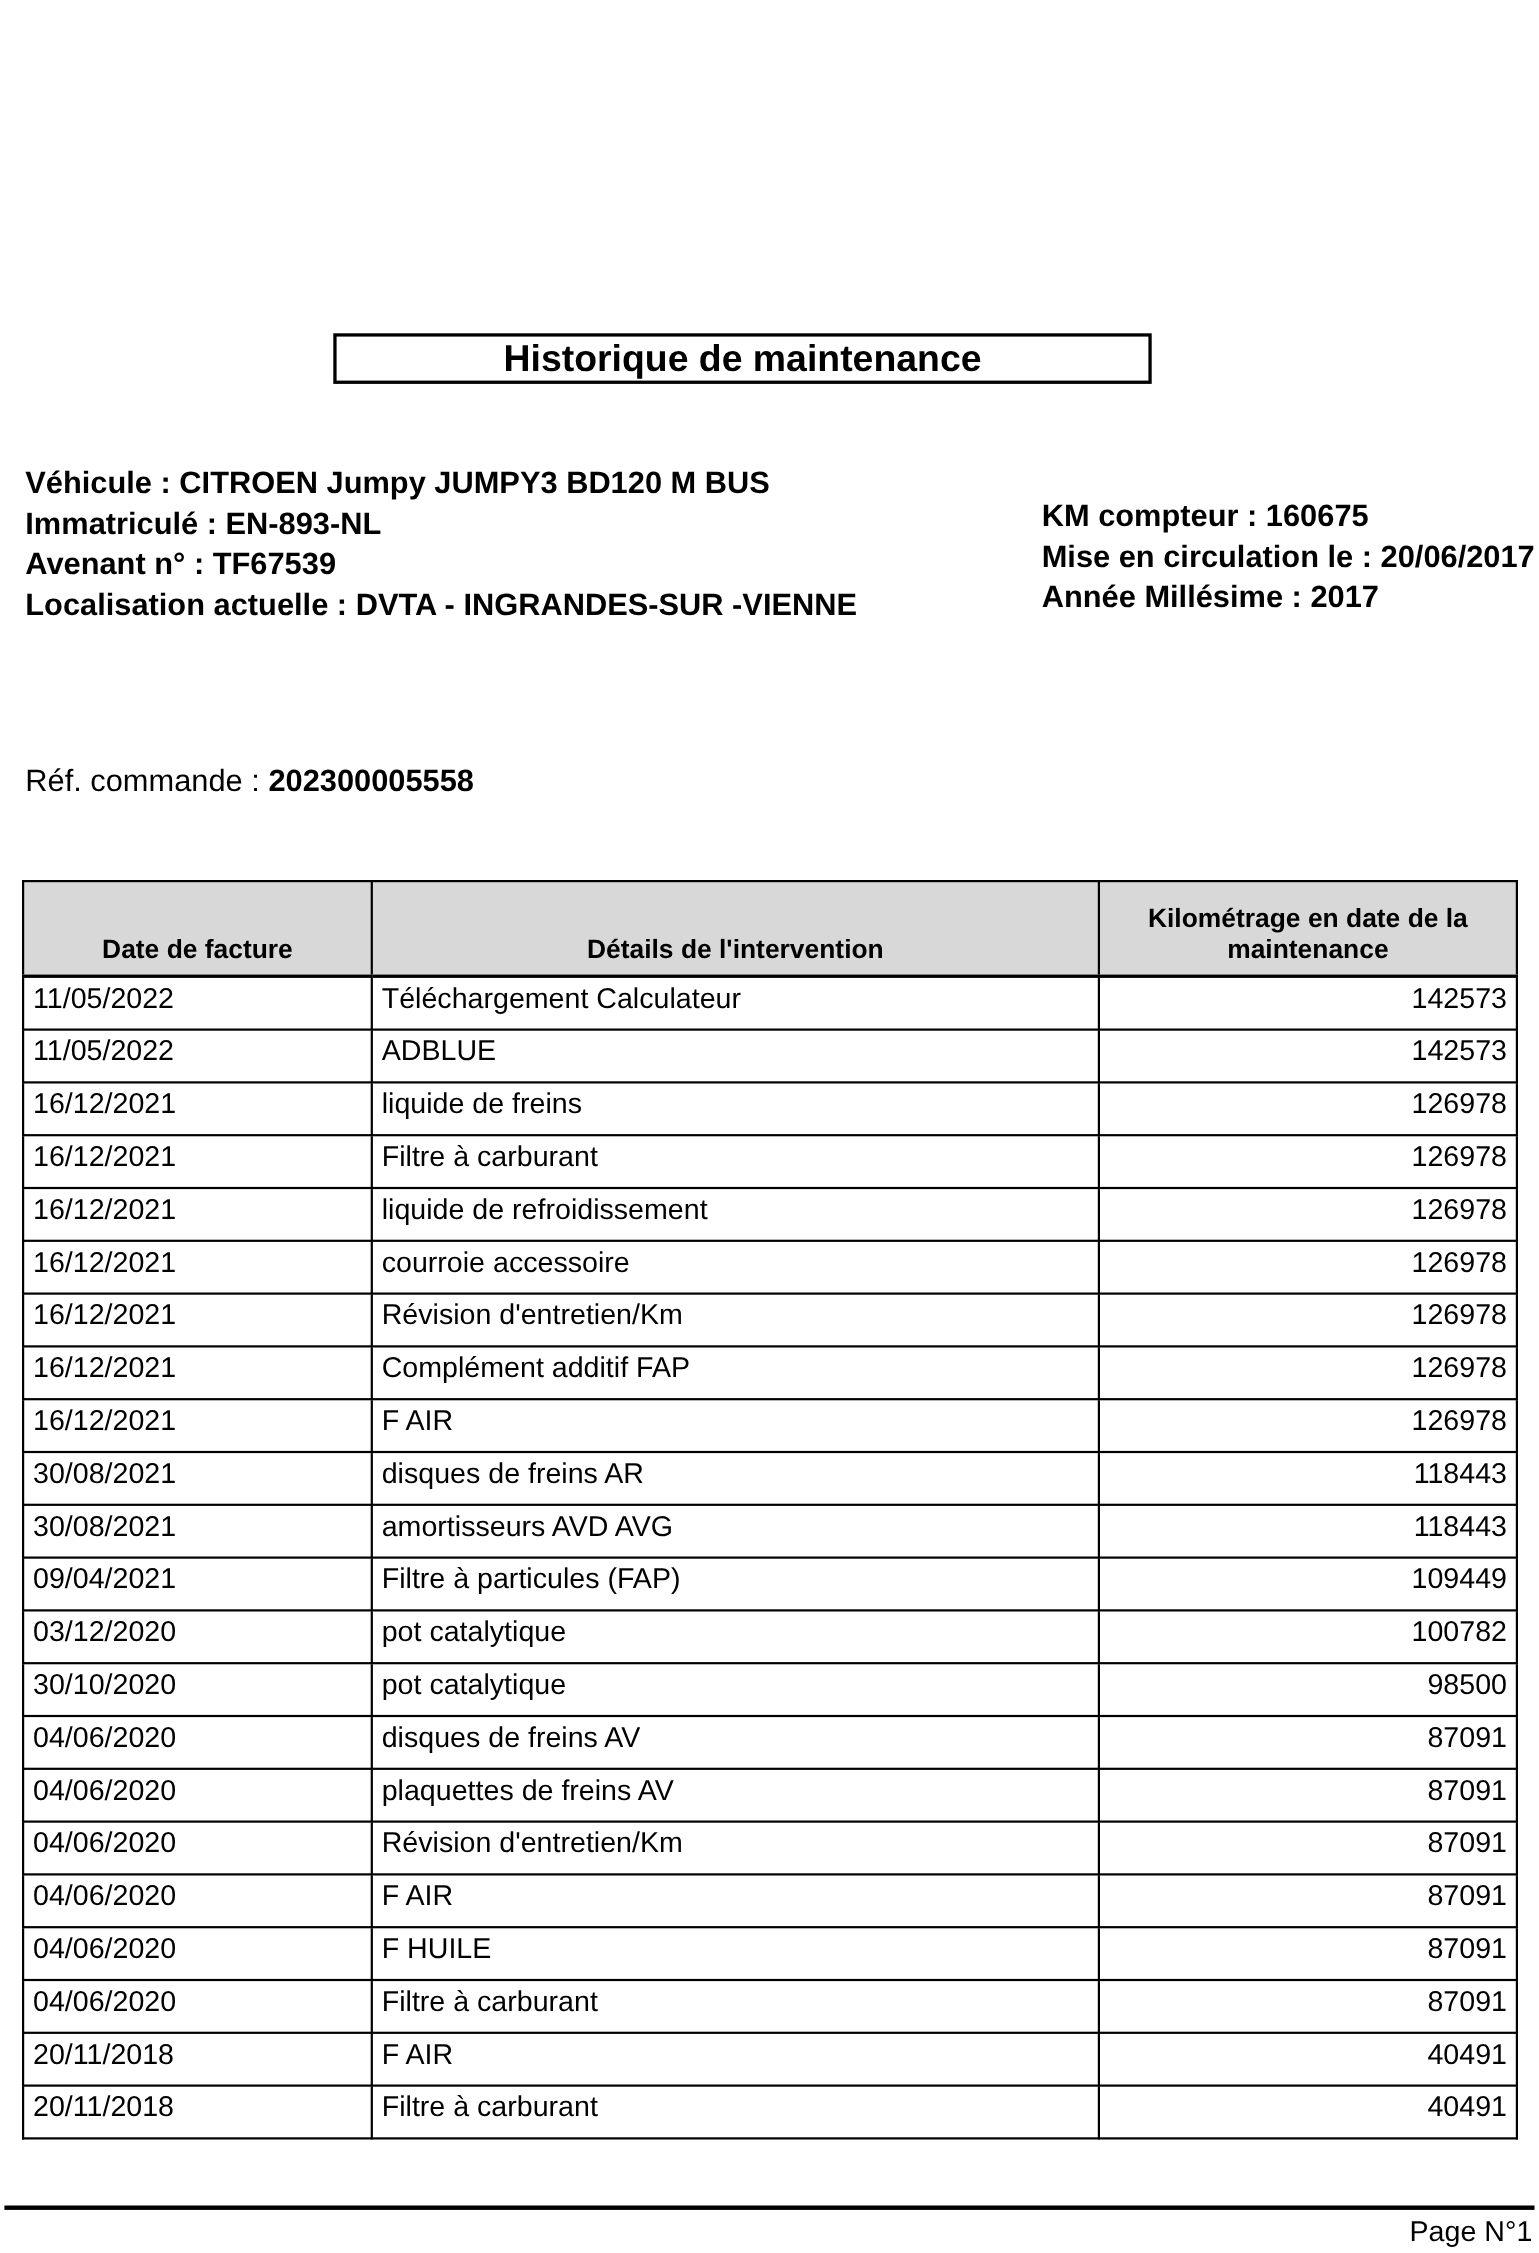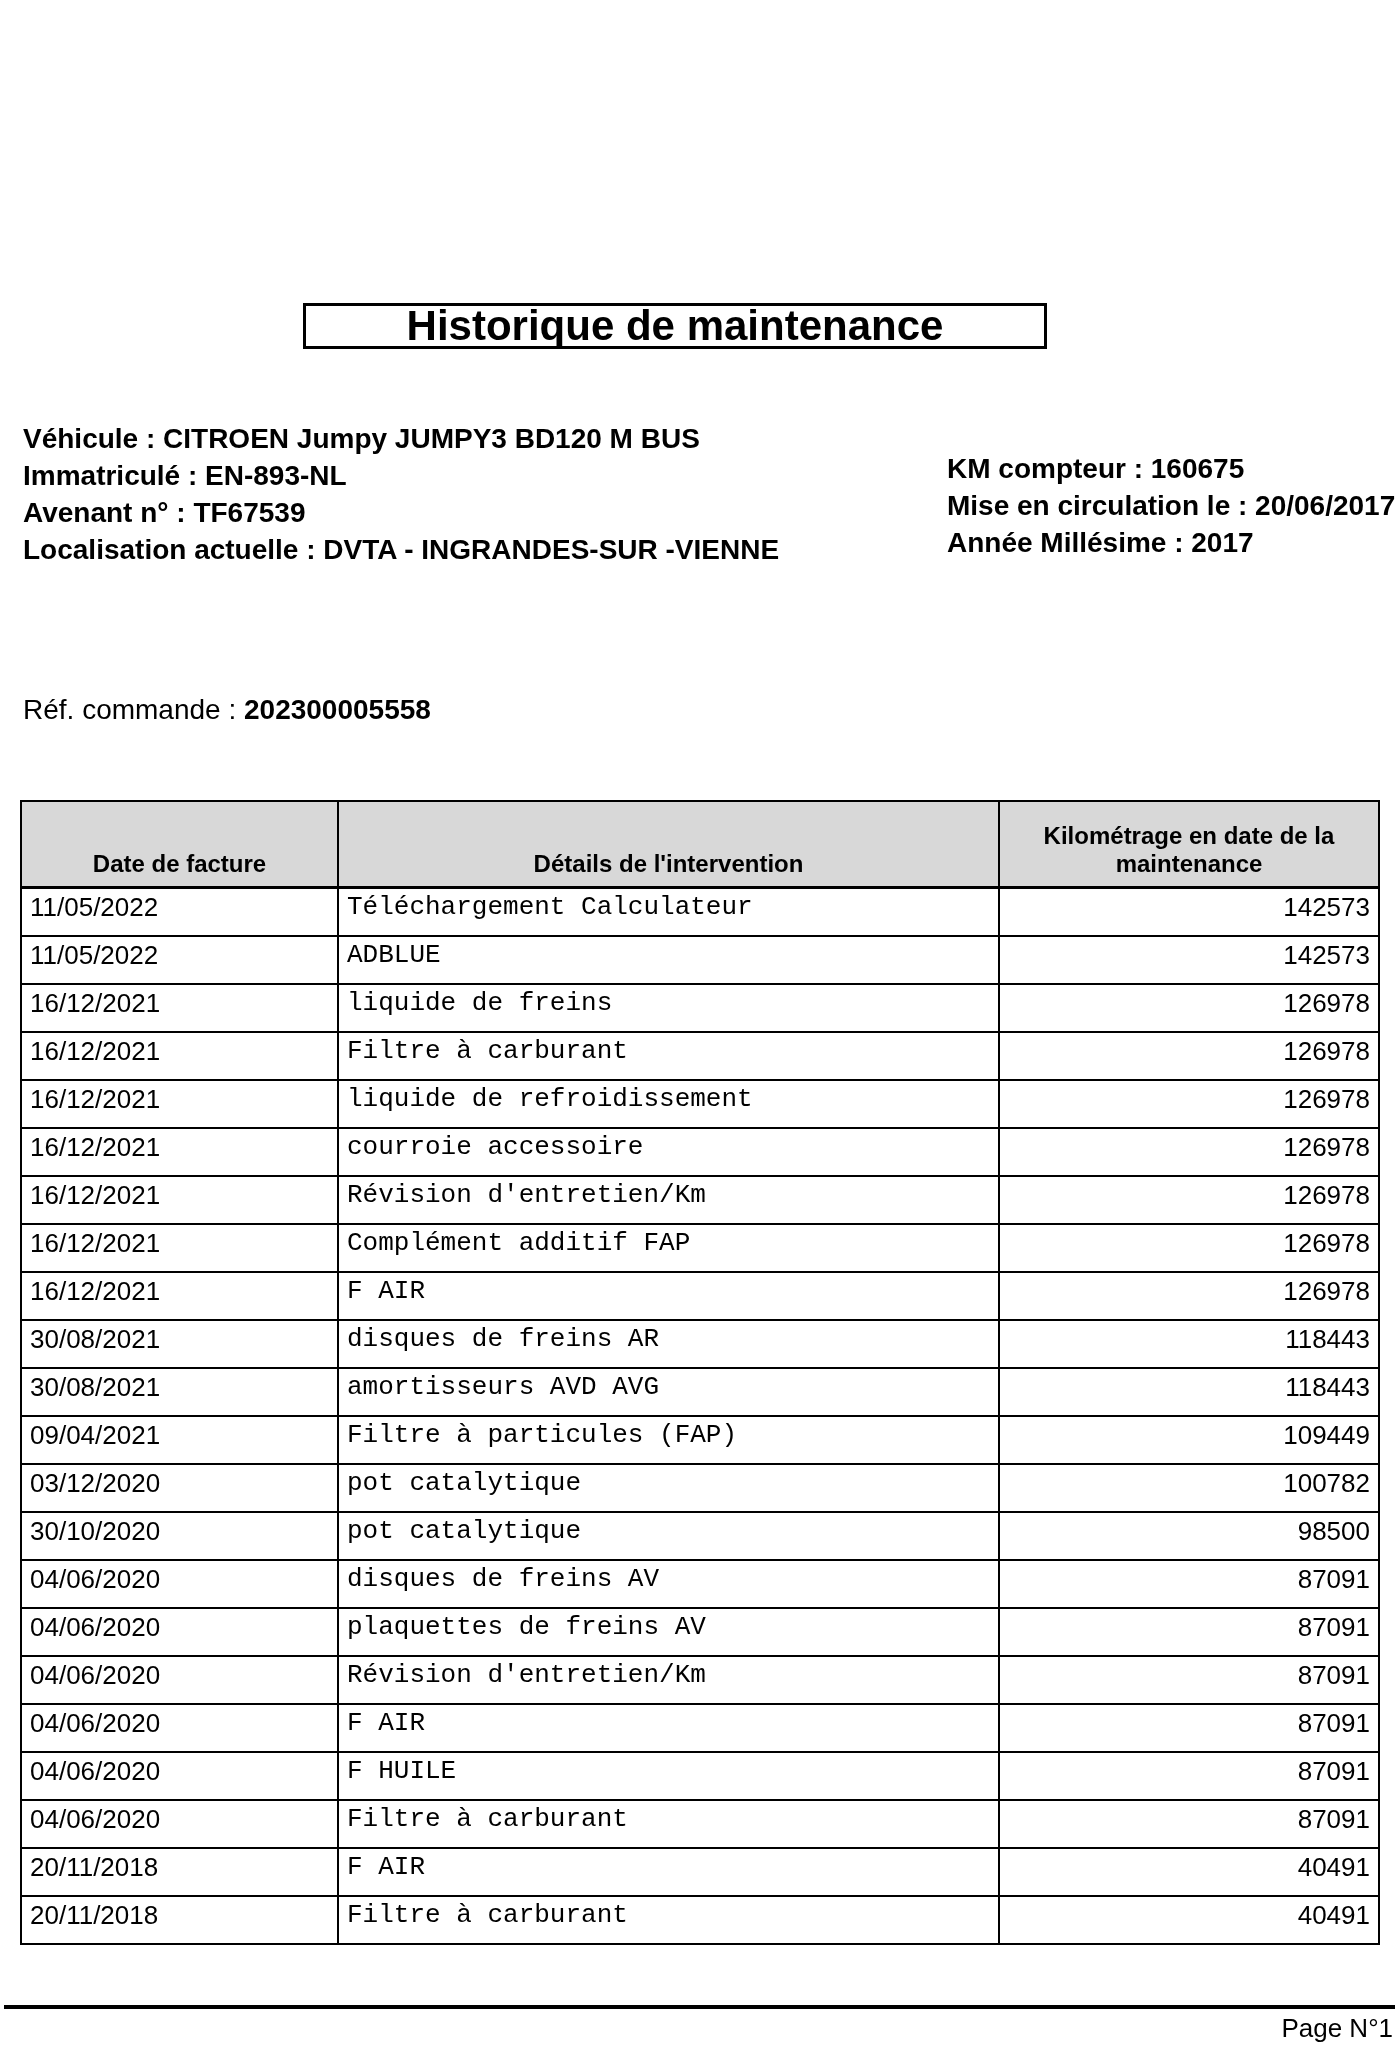--- a/index.html
+++ b/index.html
@@ -16,21 +16,21 @@
   
   .title-box {
     position: absolute;
     left: 303px; top: 303px;
     width: 744px; height: 46px;
     border: 3px solid #000000;
     box-sizing: border-box;
     display: flex; align-items: center; justify-content: center;
   }
   .title-box .title-text {
-    font-size: 42px; font-weight: bold; letter-spacing: 0px; white-space: nowrap; text-align: right;
+    font-size: 34px; font-weight: bold; letter-spacing: 0px; white-space: nowrap; text-align: right;
   }
 
   
   .info-left {
     position: absolute; left: 23px; top: 420px;
     font-size: 28px; font-weight: bold; line-height: 37px; white-space: nowrap;
   }
   .info-right {
     position: absolute; left: 947px; top: 450px;
     font-size: 28px; font-weight: bold; line-height: 37px; white-space: nowrap;
@@ -71,21 +71,21 @@
     border-bottom-width: 3px;
   }
   table.maintenance tbody td {
     height: 48px;
     vertical-align: top;
     padding: 3px 8px 0 8px;
     line-height: 30px;
     background: #ffffff;
   }
   table.maintenance td.cell-date   { text-align: left; }
-  table.maintenance td.cell-detail { text-align: left; font-family: Liberation Mono, monospace; }
+  table.maintenance td.cell-detail { text-align: left; }
   table.maintenance td.cell-km     { text-align: right; }
 
   
   .footer-rule {
     position: absolute; left: 4px; top: 2005px;
     width: 1391px; height: 4px; background: #000000;
   }
   .footer-page {
     position: absolute; right: 6px; top: 2013px;
     font-size: 26px; line-height: 30px;

